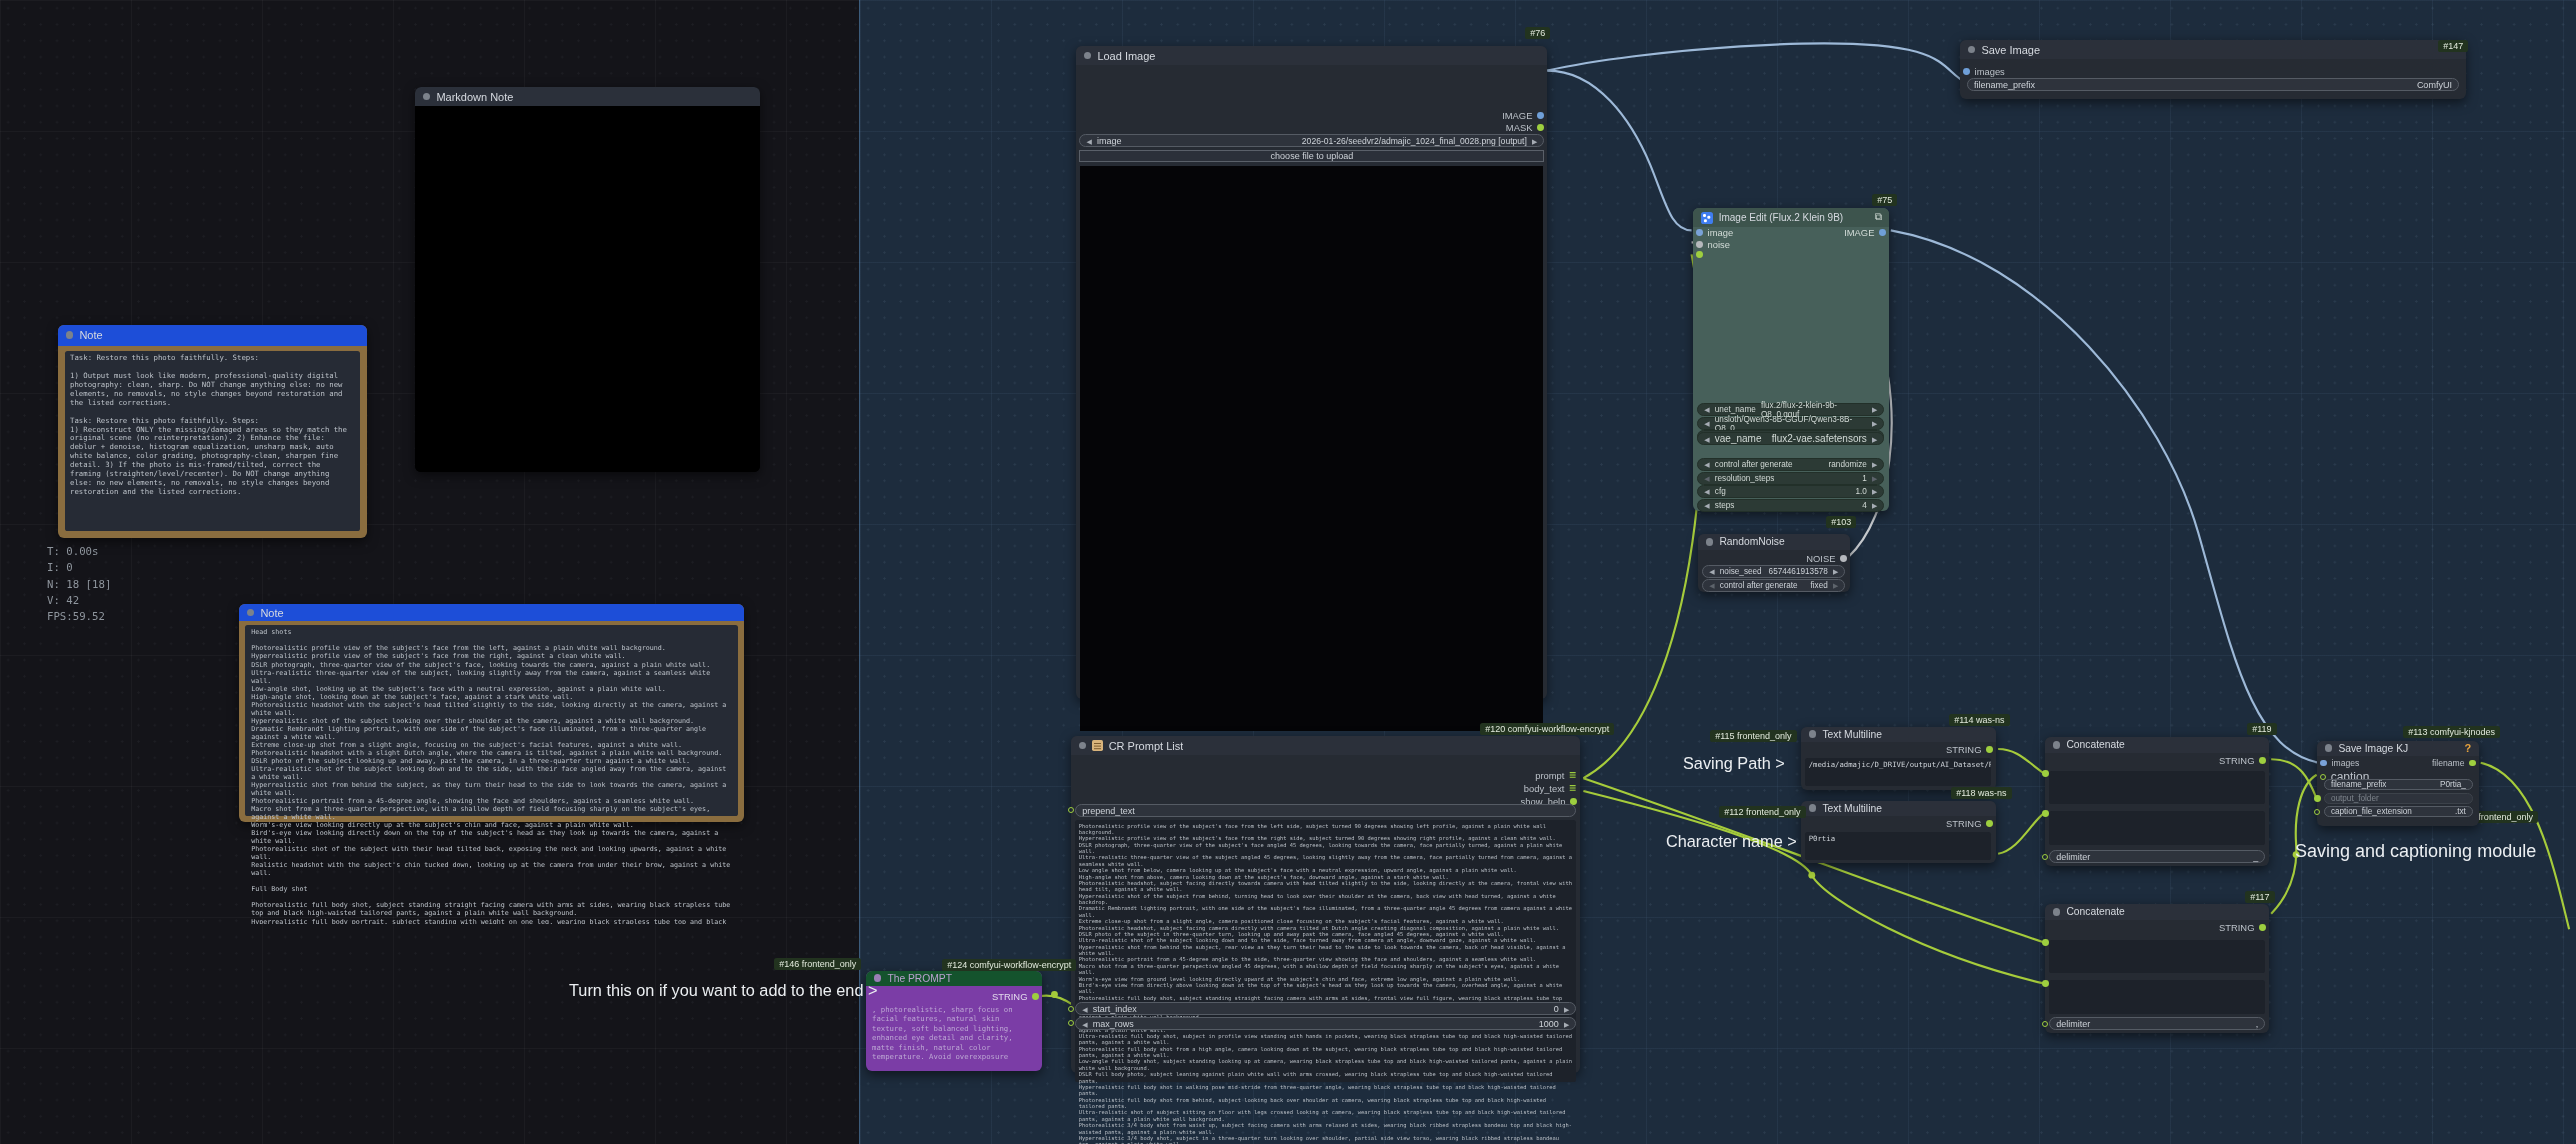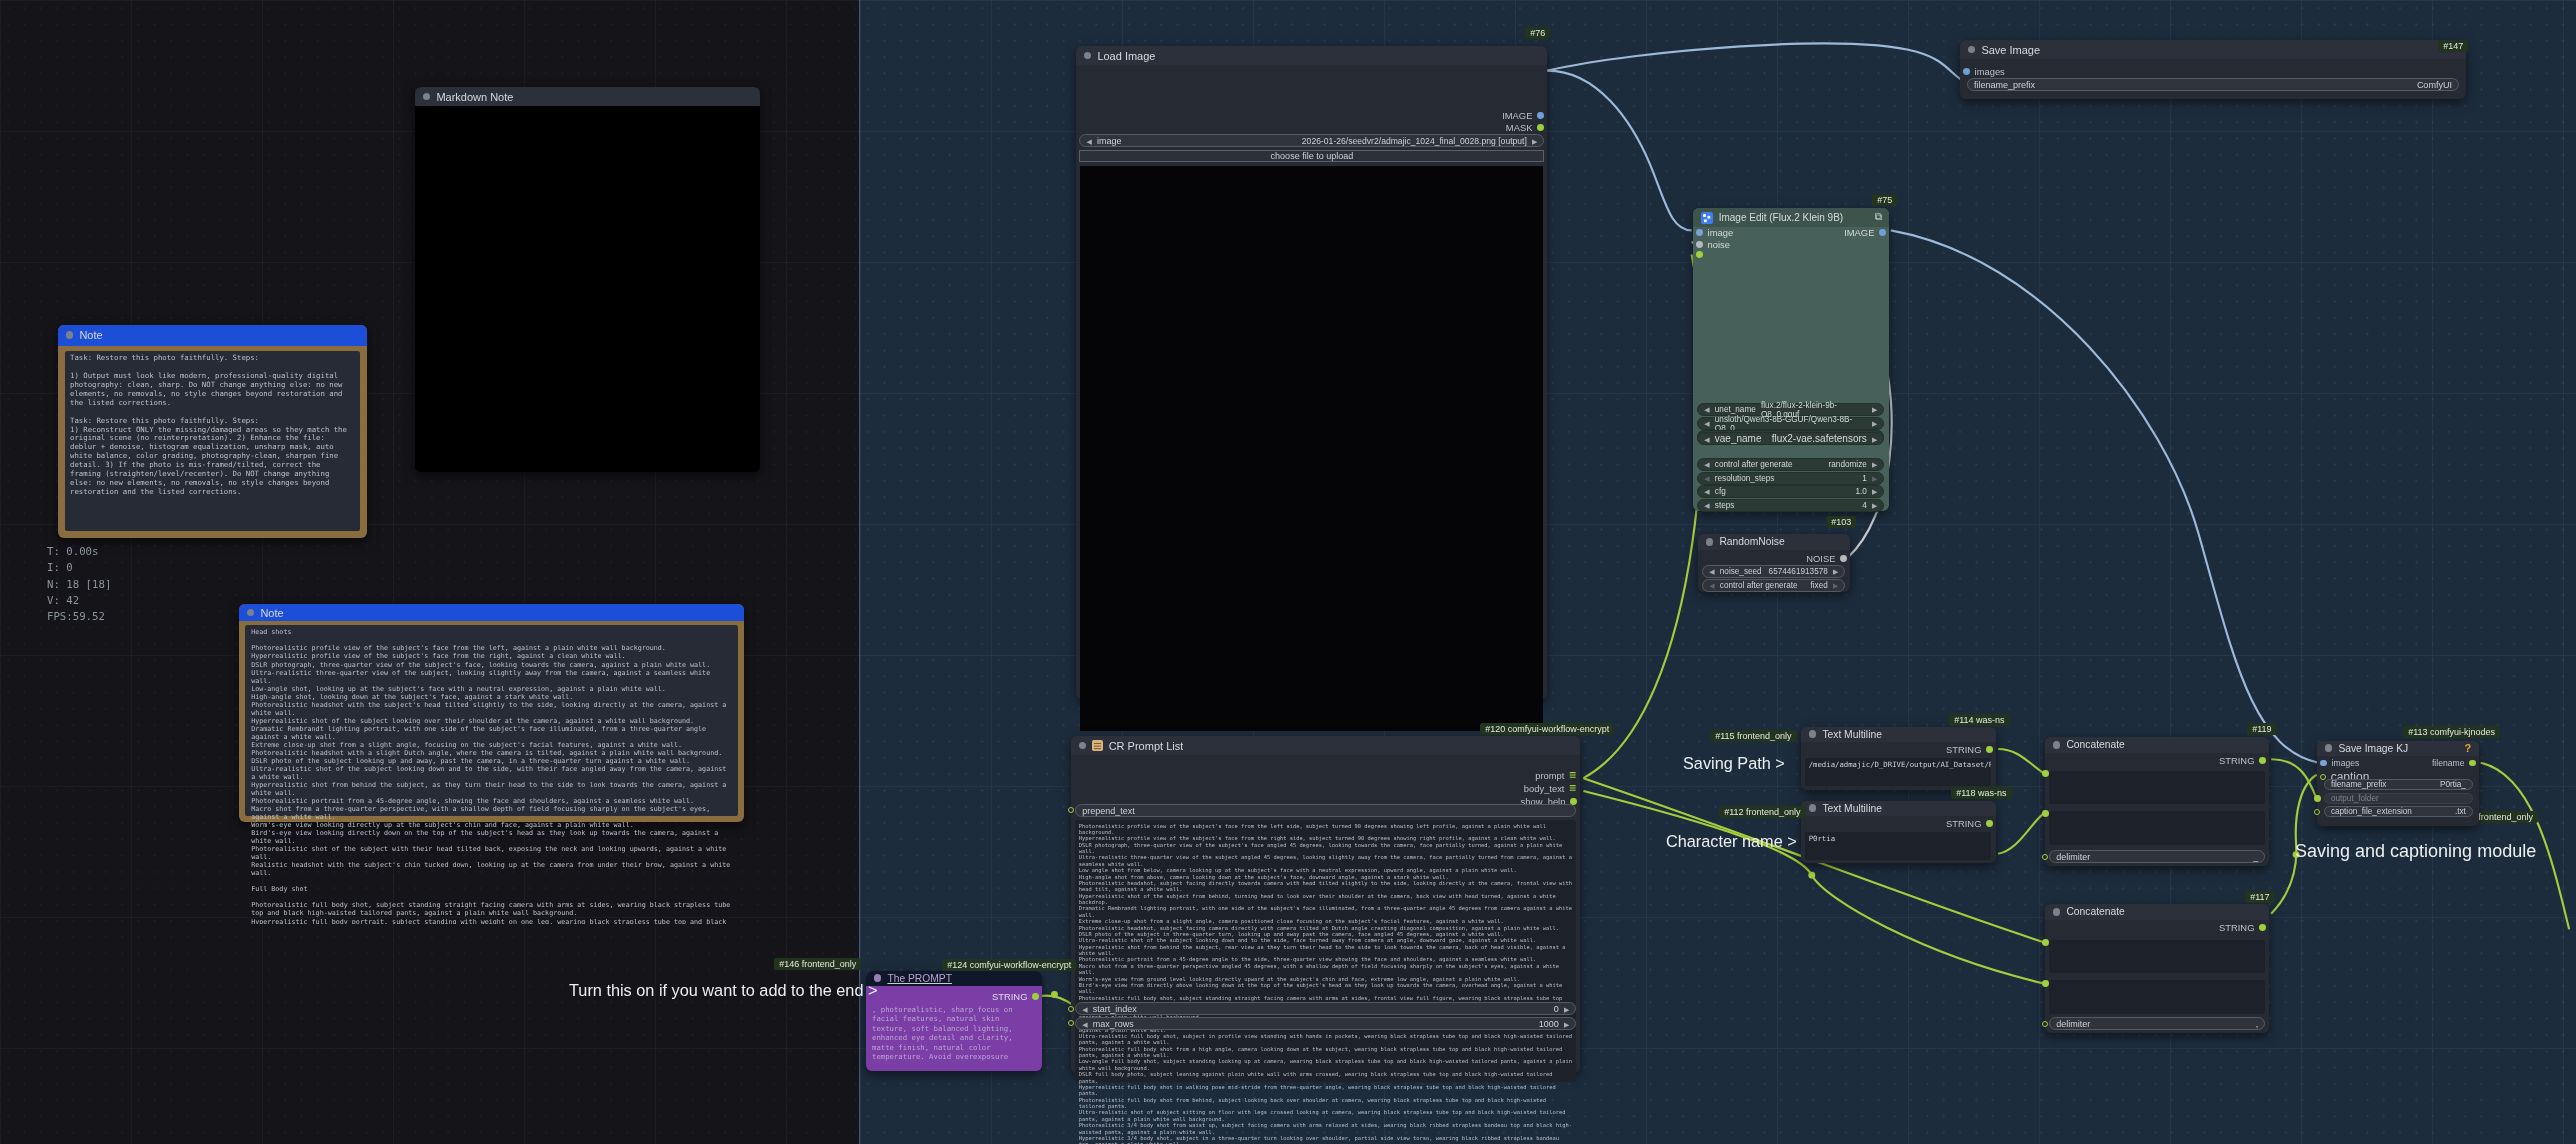--- a/index.html
+++ b/index.html
@@ -53,21 +53,21 @@
   .notenode .nheader{background:#1d4ed8;border-radius:6px 6px 0 0;}
   .noteinner{position:absolute;background:#262b35;border-radius:2.6px;color:#bcc2c9;
        font-family:"DejaVu Sans Mono",monospace;overflow:hidden;white-space:pre-wrap;box-sizing:border-box;padding:3.4px 5.2px;}
   
   .node.teal{background:#47605a;}
   .node.teal .nheader{background:#3d544d;}
   .node.teal .slot{color:#d3dcd8;}
   .node.teal .pill{background:#2c3a35;border-color:#223029;color:#d2dad6;}
   
   .node.purple{background:#7b3da6;}
-  .node.purple .nheader{background:#0f172a;text-decoration:underline;}
+  .node.purple .nheader{background:#14532d;}
   .node.purple .ntitle{color:#b9a2cf;}
   .node.purple .slot{color:#e3daec;}
   .appicon{width:12px;height:12px;border-radius:2.6px;background:#3f7df0;flex:0 0 auto;position:relative;}
   .appicon::before{content:"";position:absolute;left:2.6px;top:2.6px;width:2.6px;height:2.6px;border-radius:50%;background:#fff;box-shadow:4.3px 1.7px 0 #fff,0.9px 5.2px 0 #fff;}
   .scrollicon{width:10.3px;height:11px;background:#d9b47c;border-radius:1.7px;flex:0 0 auto;position:relative;}
   .scrollicon::before{content:"";position:absolute;left:1.7px;top:2.6px;right:1.7px;height:1.3px;background:#7c5b2e;box-shadow:0 2.6px 0 #7c5b2e,0 5.2px 0 #7c5b2e;}
   .expicon{position:absolute;right:6.9px;top:3.4px;color:#d5ded9;font-size:10.3px;}
   .helpmark{margin-left:auto;color:#e8a33d;font-weight:bold;font-size:11px;}
   .edot{position:absolute;width:6.9px;height:6.9px;border-radius:50%;z-index:3;}
   .imgprev{position:absolute;background:#050507;}

